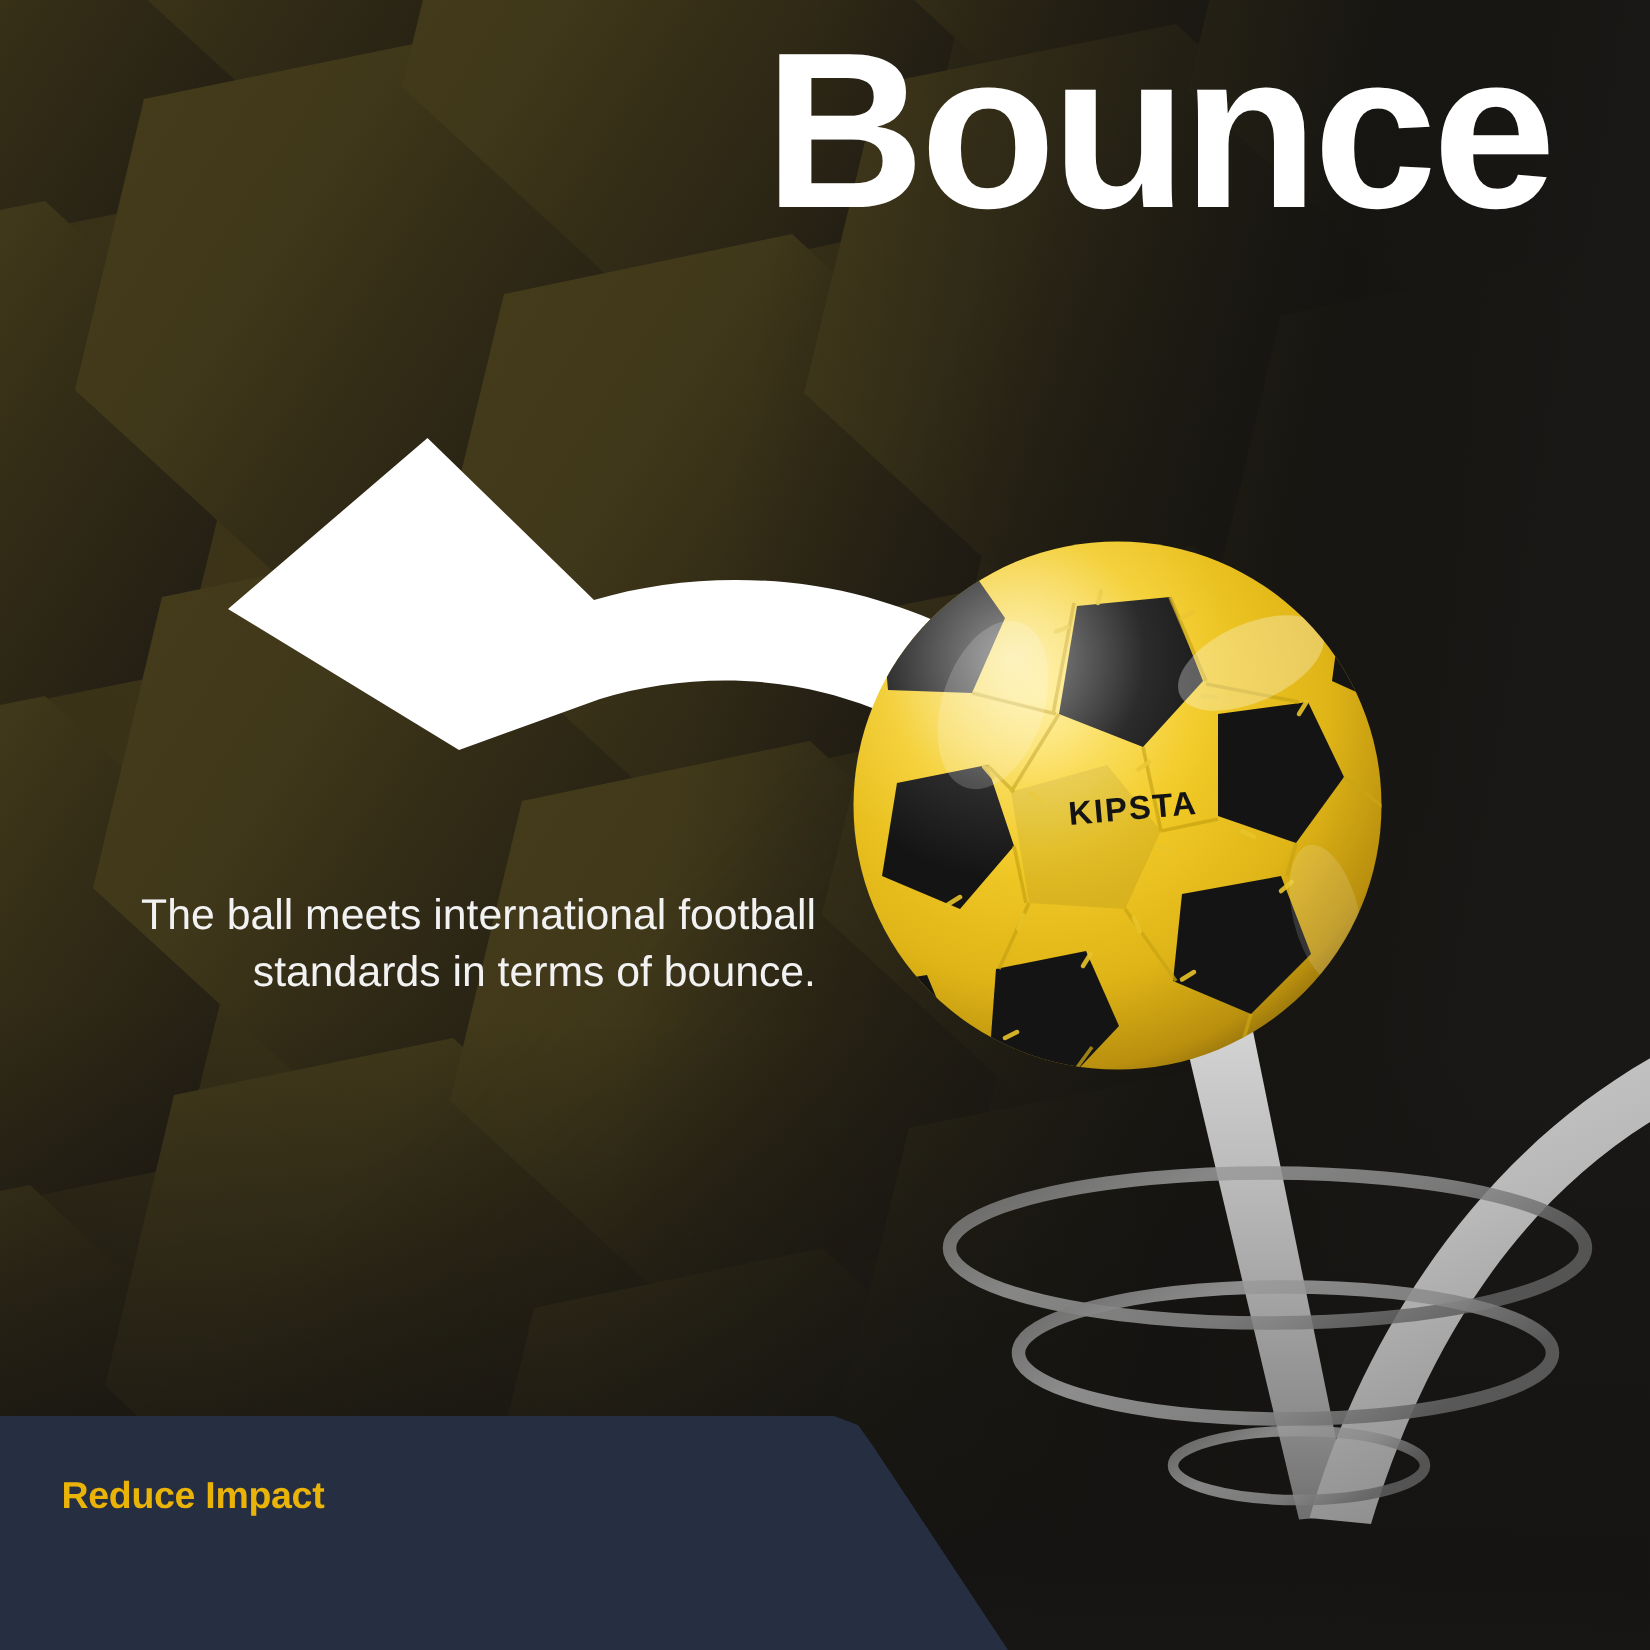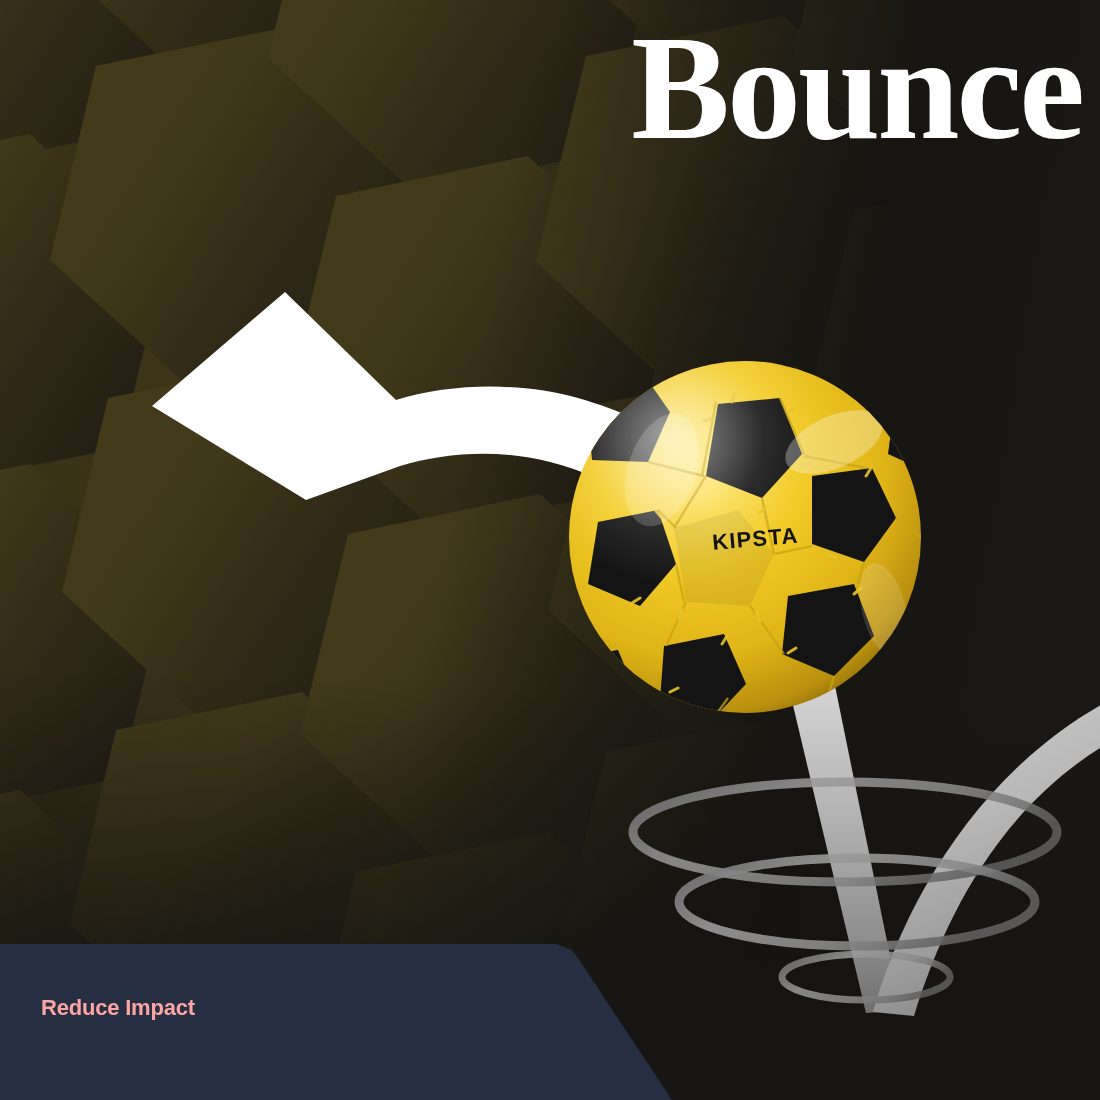--- a/index.html
+++ b/index.html
@@ -45,28 +45,27 @@
   }
   .hexlayer { position: absolute; inset: 0; }
   .hexlayer svg { display: block; }
 
   
   .title {
     position: absolute;
     left: 462px;
     top: 14px;
     width: 620px;
-    text-align: right;
+    text-align: center;
     color: #ffffff;
     font-size: 148px;
     font-weight: 700;
     letter-spacing: -3px;
     line-height: 1.0;
     white-space: nowrap;
-    font-family: Liberation Serif, serif;
   }
 
   
   .body-copy {
     position: absolute;
     left: 18px;
     top: 592px;
     width: 526px;
     color: #f2f2f2;
     font-size: 28.5px;
@@ -98,23 +97,23 @@
   .banner-shape {
     position: absolute;
     inset: 0;
     background: #262f42;
     clip-path: polygon(0 0, 556px 0, 572px 6px, 582px 20px, 672px 156px, 0 156px);
     border-top-right-radius: 26px;
   }
   .banner-text {
     position: absolute;
     left: 41px;
-    top: 48px;
-    color: #fca5a5;
-    font-size: 22px;
+    top: 36px;
+    color: #eab308;
+    font-size: 25px;
     font-weight: 700;
     line-height: 1.42;
     letter-spacing: -0.2px;
   }
   .banner-text div { white-space: nowrap; }
 </style>
 </head>
 <body>
 
 <div id="stage">
@@ -298,20 +297,24 @@
         <ellipse cx="96" cy="112" rx="34" ry="58" fill="#ffffff" opacity="0.18" transform="rotate(18 96 112)"></ellipse>
         <ellipse cx="318" cy="252" rx="22" ry="48" fill="#ffffff" opacity="0.14" transform="rotate(-14 318 252)"></ellipse>
 
         <text x="147" y="192" font-family="'Liberation Sans', sans-serif" font-size="22" font-weight="700" fill="#141414" letter-spacing="1.2" transform="rotate(-5 147 192)">KIPSTA</text>
       </g>
     </svg>
   </div>
 
   <div class="title">Bounce</div>
 
+  <div class="body-copy">
+    <div>The ball meets international football</div>
+    <div>standards in terms of bounce.</div>
+  </div>
 
   <div class="banner">
     <div class="banner-shape"></div>
     <div class="banner-text">
       <div>Reduce Impact</div>
     </div>
   </div>
 
 </div>
 

